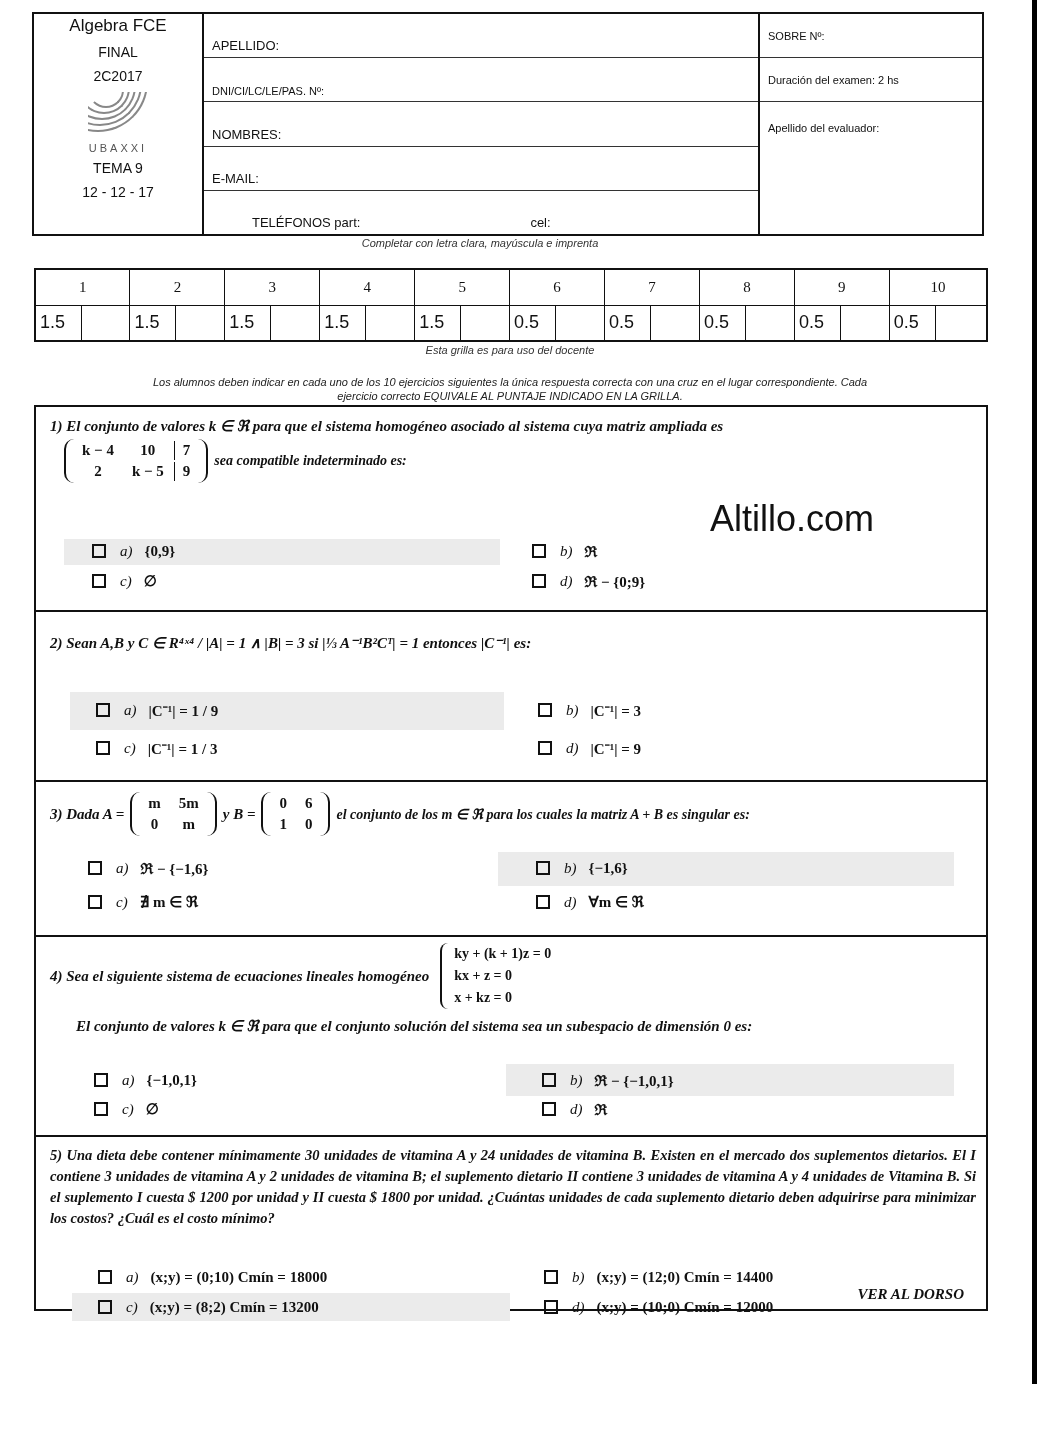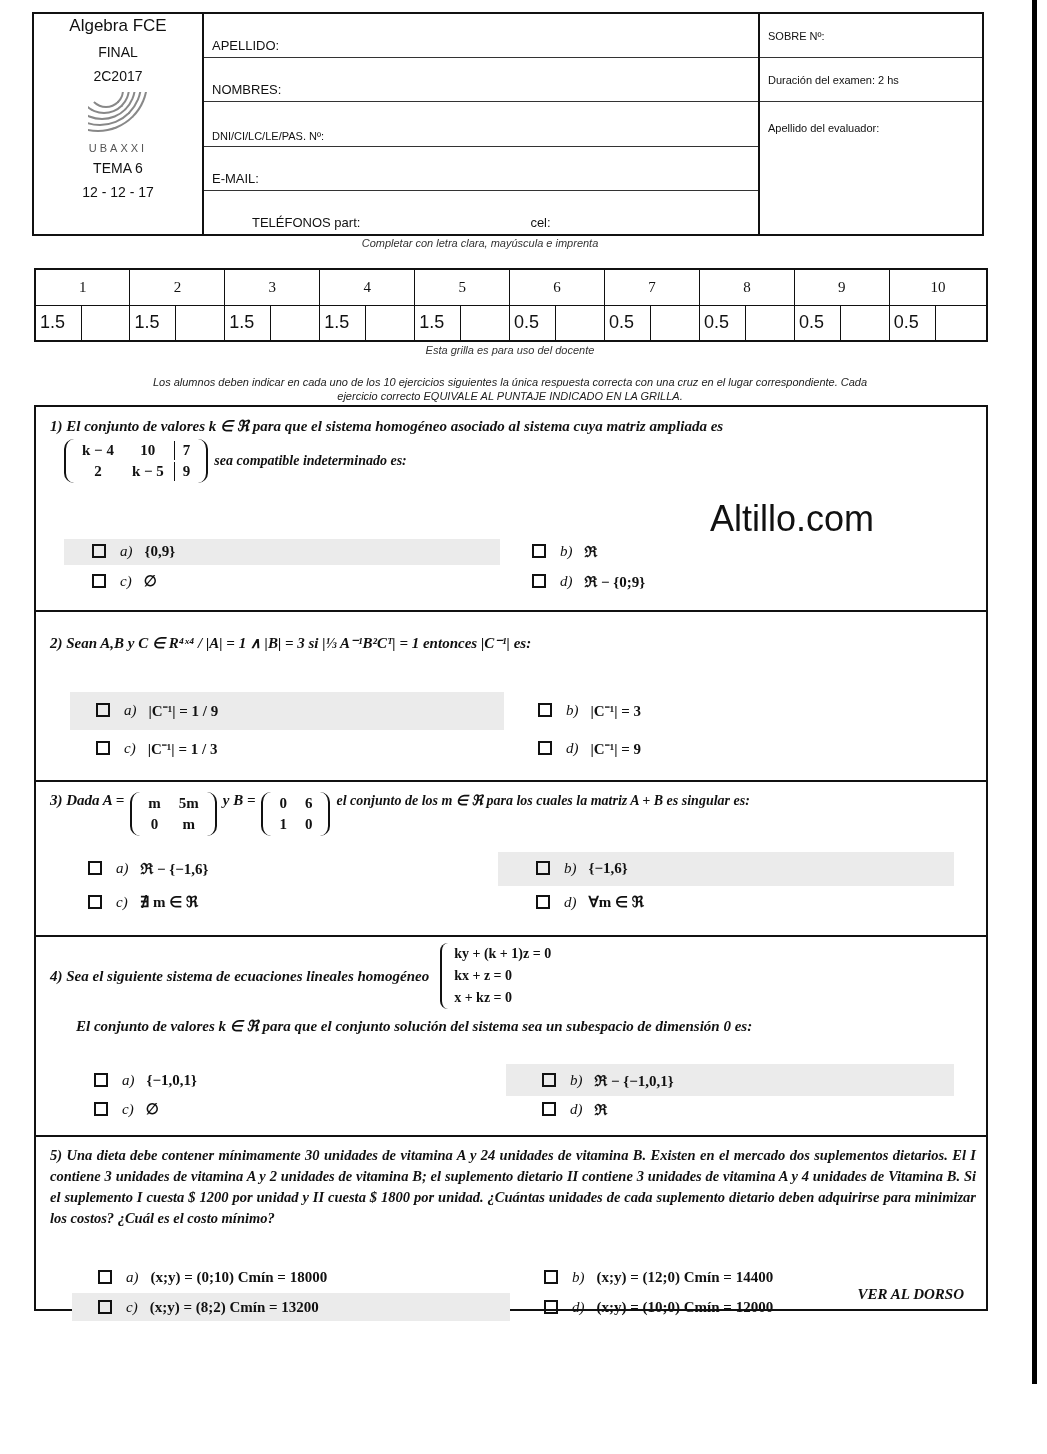--- a/index.html
+++ b/index.html
@@ -52,32 +52,32 @@
     <div class="l">FINAL</div>
     <div class="l">2C2017</div>
     <div class="logo">
       <span style="left:-40px;top:-60px;width:96px;height:96px;"></span>
       <span style="left:-30px;top:-50px;width:80px;height:80px;"></span>
       <span style="left:-20px;top:-40px;width:64px;height:64px;"></span>
       <span style="left:-10px;top:-30px;width:48px;height:48px;"></span>
       <span style="left:0px;top:-20px;width:32px;height:32px;"></span>
     </div>
     <div class="ubaxxi">UBAXXI</div>
-    <div class="l" style="margin-top:6px">TEMA 6</div>
+    <div class="l" style="margin-top:6px">TEMA 9</div>
     <div class="l">12 - 12 - 17</div>
   </div>
   <div class="hdr-mid">
     <div class="row">
         <span>APELLIDO:</span>
       </div>
     <div class="row">
+        <span style="font-size:11px">DNI/CI/LC/LE/PAS. Nº:</span>
+      </div>
+    <div class="row">
         <span>NOMBRES:</span>
-      </div>
-    <div class="row">
-        <span style="font-size:11px">DNI/CI/LC/LE/PAS. Nº:</span>
       </div>
     <div class="row">
         <span>E-MAIL:</span>
       </div>
     <div class="row">
         <span>TELÉFONOS part:</span>
         <span style="margin-left:170px">cel:</span>
       </div>
   </div>
   <div class="hdr-right">
@@ -201,21 +201,21 @@
       <span class="ot">|C⁻¹| = 1 / 3</span>
     </div>
   <div class="opt" style="left:502px;top:124px;">
       <span class="cb"></span>
       <span class="lt">d)</span>
       <span class="ot">|C⁻¹| = 9</span>
     </div>
 </div>
 
 <div class="qbox" style="top:780px;height:155px;">
-  <div style="padding:10px 0 0 14px;display:flex;" class="b">
+  <div style="padding:10px 0 0 14px;display:flex;align-items:center;" class="b">
     <span>3) Dada A =</span>
     <table class="mat" style="margin:0 6px">
       <tbody>
           <tr>
             <td>m</td>
             <td>5m</td>
           </tr>
       <tr>
             <td>0</td>
             <td>m</td>

